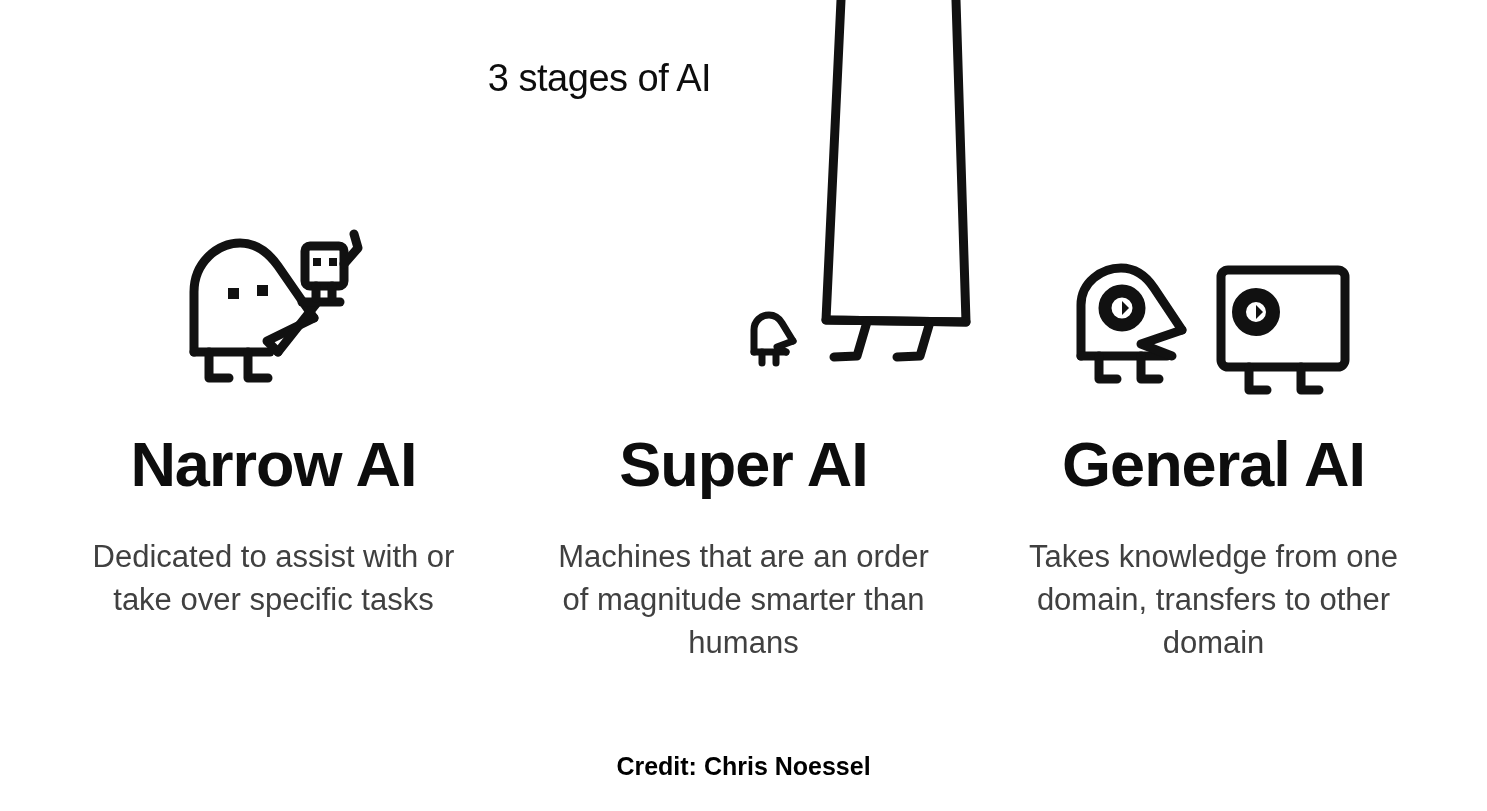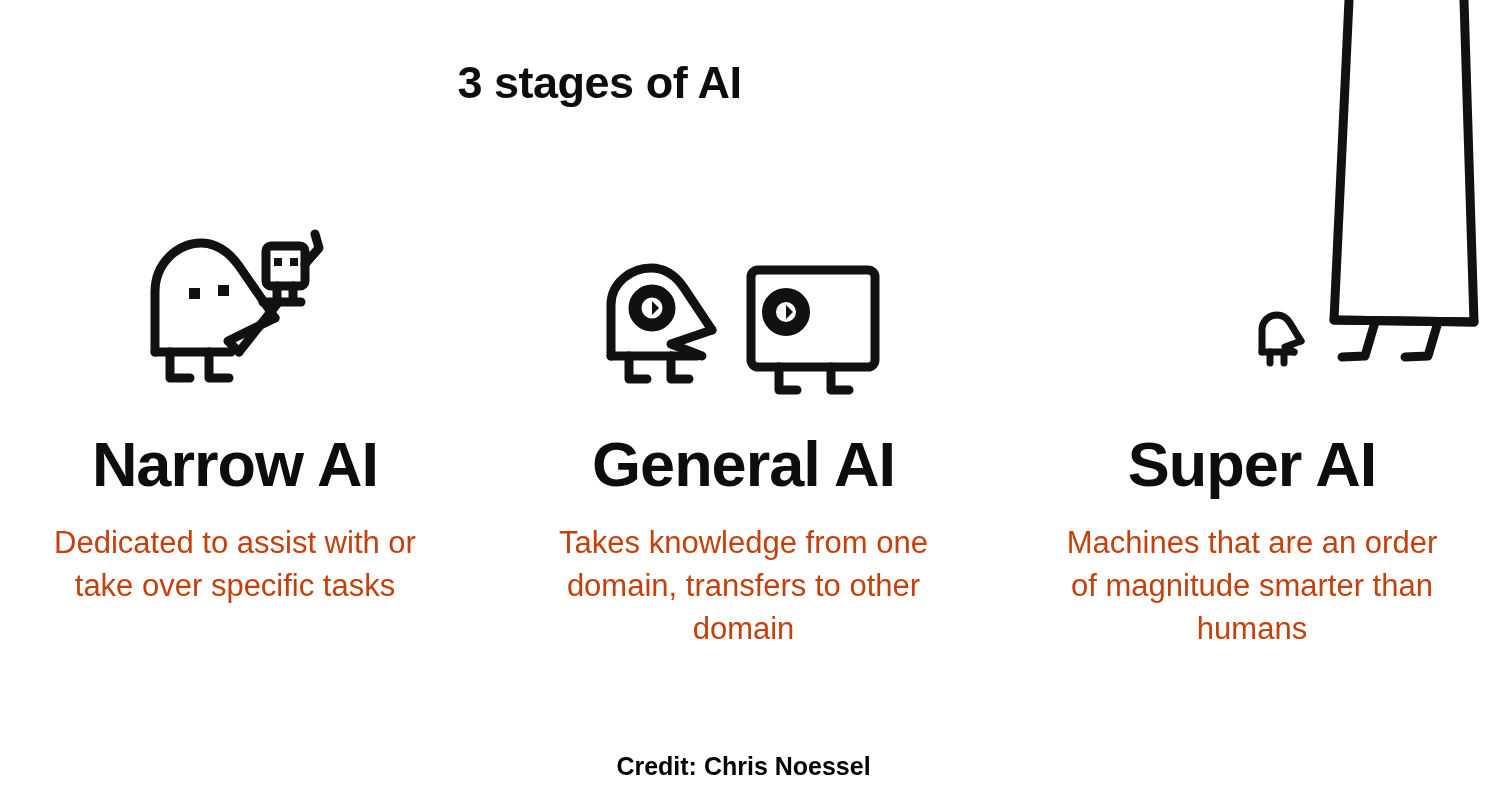--- a/index.html
+++ b/index.html
@@ -17,38 +17,38 @@
     color: #000000;
   }
 
   
   #page-title {
     position: absolute;
     top: 58px;
     left: 0;
     width: 1199px;
     text-align: center;
-    font-size: 45px;
-    font-weight: bold;
+    font-size: 38px;
+    font-weight: normal;
     letter-spacing: -0.5px;
     line-height: 1.1;
     color: #0d0d0d;
   }
 
   
   #columns {
     position: absolute;
     top: 190px;
     left: 0;
     width: 1487px;
     height: 500px;
     display: flex;
     flex-direction: row;
     align-items: flex-start;
-    justify-content: space-between;
+    justify-content: center;
   }
   .stage-column {
     width: 470px;
     display: flex;
     flex-direction: column;
     align-items: center;
     position: relative;
   }
 
   .illustration {
@@ -73,22 +73,22 @@
     margin-top: 28px;
     color: #0d0d0d;
     white-space: nowrap;
   }
 
   .stage-desc {
     font-size: 31px;
     font-weight: normal;
     line-height: 1.38;
     text-align: center;
-    margin-top: 26px;
-    color: #c2410c;
+    margin-top: 40px;
+    color: #404040;
     width: 400px;
   }
 
   
   #credit {
     position: absolute;
     top: 752px;
     left: 0;
     width: 1487px;
     text-align: center;
@@ -140,48 +140,20 @@
         <path d="M142 56 L142 68"></path>
         <path d="M158 56 L158 68"></path>
 
         <path d="M170 34 L184 18 L180 4"></path>
       </svg>
     </div>
 
     <div class="stage-heading">Narrow AI</div>
 
     <div class="stage-desc">Dedicated to assist with or take over specific tasks</div>
-  </div>
-
-  <div class="stage-column">
-
-    <div class="illustration">
-      <svg width="290" height="145" viewBox="0 0 290 145" fill="none" stroke="#111111" stroke-width="9" stroke-linecap="round" stroke-linejoin="round">
-
-        <path d="M12 96 L12 45 C12 22 33 8 52 8 C66 8 77 16 85 28 L113 70"></path>
-        <path d="M12 96 L98 96"></path>
-        <path d="M113 70 L72 84 L103 96"></path>
-
-        <circle cx="53" cy="48" r="17" stroke-width="13"></circle>
-        <path d="M53 41 L60 48 L53 55" fill="#111111" stroke="none"></path>
-
-        <path d="M30 96 L30 119 L48 119"></path>
-        <path d="M72 96 L72 119 L90 119"></path>
-
-        <rect x="152" y="10" width="124" height="97" rx="7"></rect>
-        <circle cx="187" cy="52" r="17" stroke-width="14"></circle>
-        <path d="M187 45 L194 52 L187 59" fill="#111111" stroke="none"></path>
-        <path d="M180 107 L180 130 L198 130"></path>
-        <path d="M232 107 L232 130 L250 130"></path>
-      </svg>
-    </div>
-
-    <div class="stage-heading">General AI</div>
-
-    <div class="stage-desc">Takes knowledge from one domain, transfers to other domain</div>
   </div>
 
   <div class="stage-column">
 
     <div class="illustration">
       <div id="super-illustration-wrap">
         <svg width="300" height="400" viewBox="0 0 300 400" fill="none" stroke="#111111" stroke-width="9" stroke-linecap="round" stroke-linejoin="round">
 
           <path d="M107 0 L92 320 L232 322 L222 0"></path>
           <path d="M92 320 L232 322"></path>
@@ -195,15 +167,43 @@
           <path d="M42 352 L42 363" stroke-width="7"></path>
         </svg>
       </div>
     </div>
 
     <div class="stage-heading">Super AI</div>
 
     <div class="stage-desc">Machines that are an order of magnitude smarter than humans</div>
   </div>
 
+  <div class="stage-column">
+
+    <div class="illustration">
+      <svg width="290" height="145" viewBox="0 0 290 145" fill="none" stroke="#111111" stroke-width="9" stroke-linecap="round" stroke-linejoin="round">
+
+        <path d="M12 96 L12 45 C12 22 33 8 52 8 C66 8 77 16 85 28 L113 70"></path>
+        <path d="M12 96 L98 96"></path>
+        <path d="M113 70 L72 84 L103 96"></path>
+
+        <circle cx="53" cy="48" r="17" stroke-width="13"></circle>
+        <path d="M53 41 L60 48 L53 55" fill="#111111" stroke="none"></path>
+
+        <path d="M30 96 L30 119 L48 119"></path>
+        <path d="M72 96 L72 119 L90 119"></path>
+
+        <rect x="152" y="10" width="124" height="97" rx="7"></rect>
+        <circle cx="187" cy="52" r="17" stroke-width="14"></circle>
+        <path d="M187 45 L194 52 L187 59" fill="#111111" stroke="none"></path>
+        <path d="M180 107 L180 130 L198 130"></path>
+        <path d="M232 107 L232 130 L250 130"></path>
+      </svg>
+    </div>
+
+    <div class="stage-heading">General AI</div>
+
+    <div class="stage-desc">Takes knowledge from one domain, transfers to other domain</div>
+  </div>
+
 </div>
 
 <div id="credit">Credit: Chris Noessel</div>
 
 </body></html>

